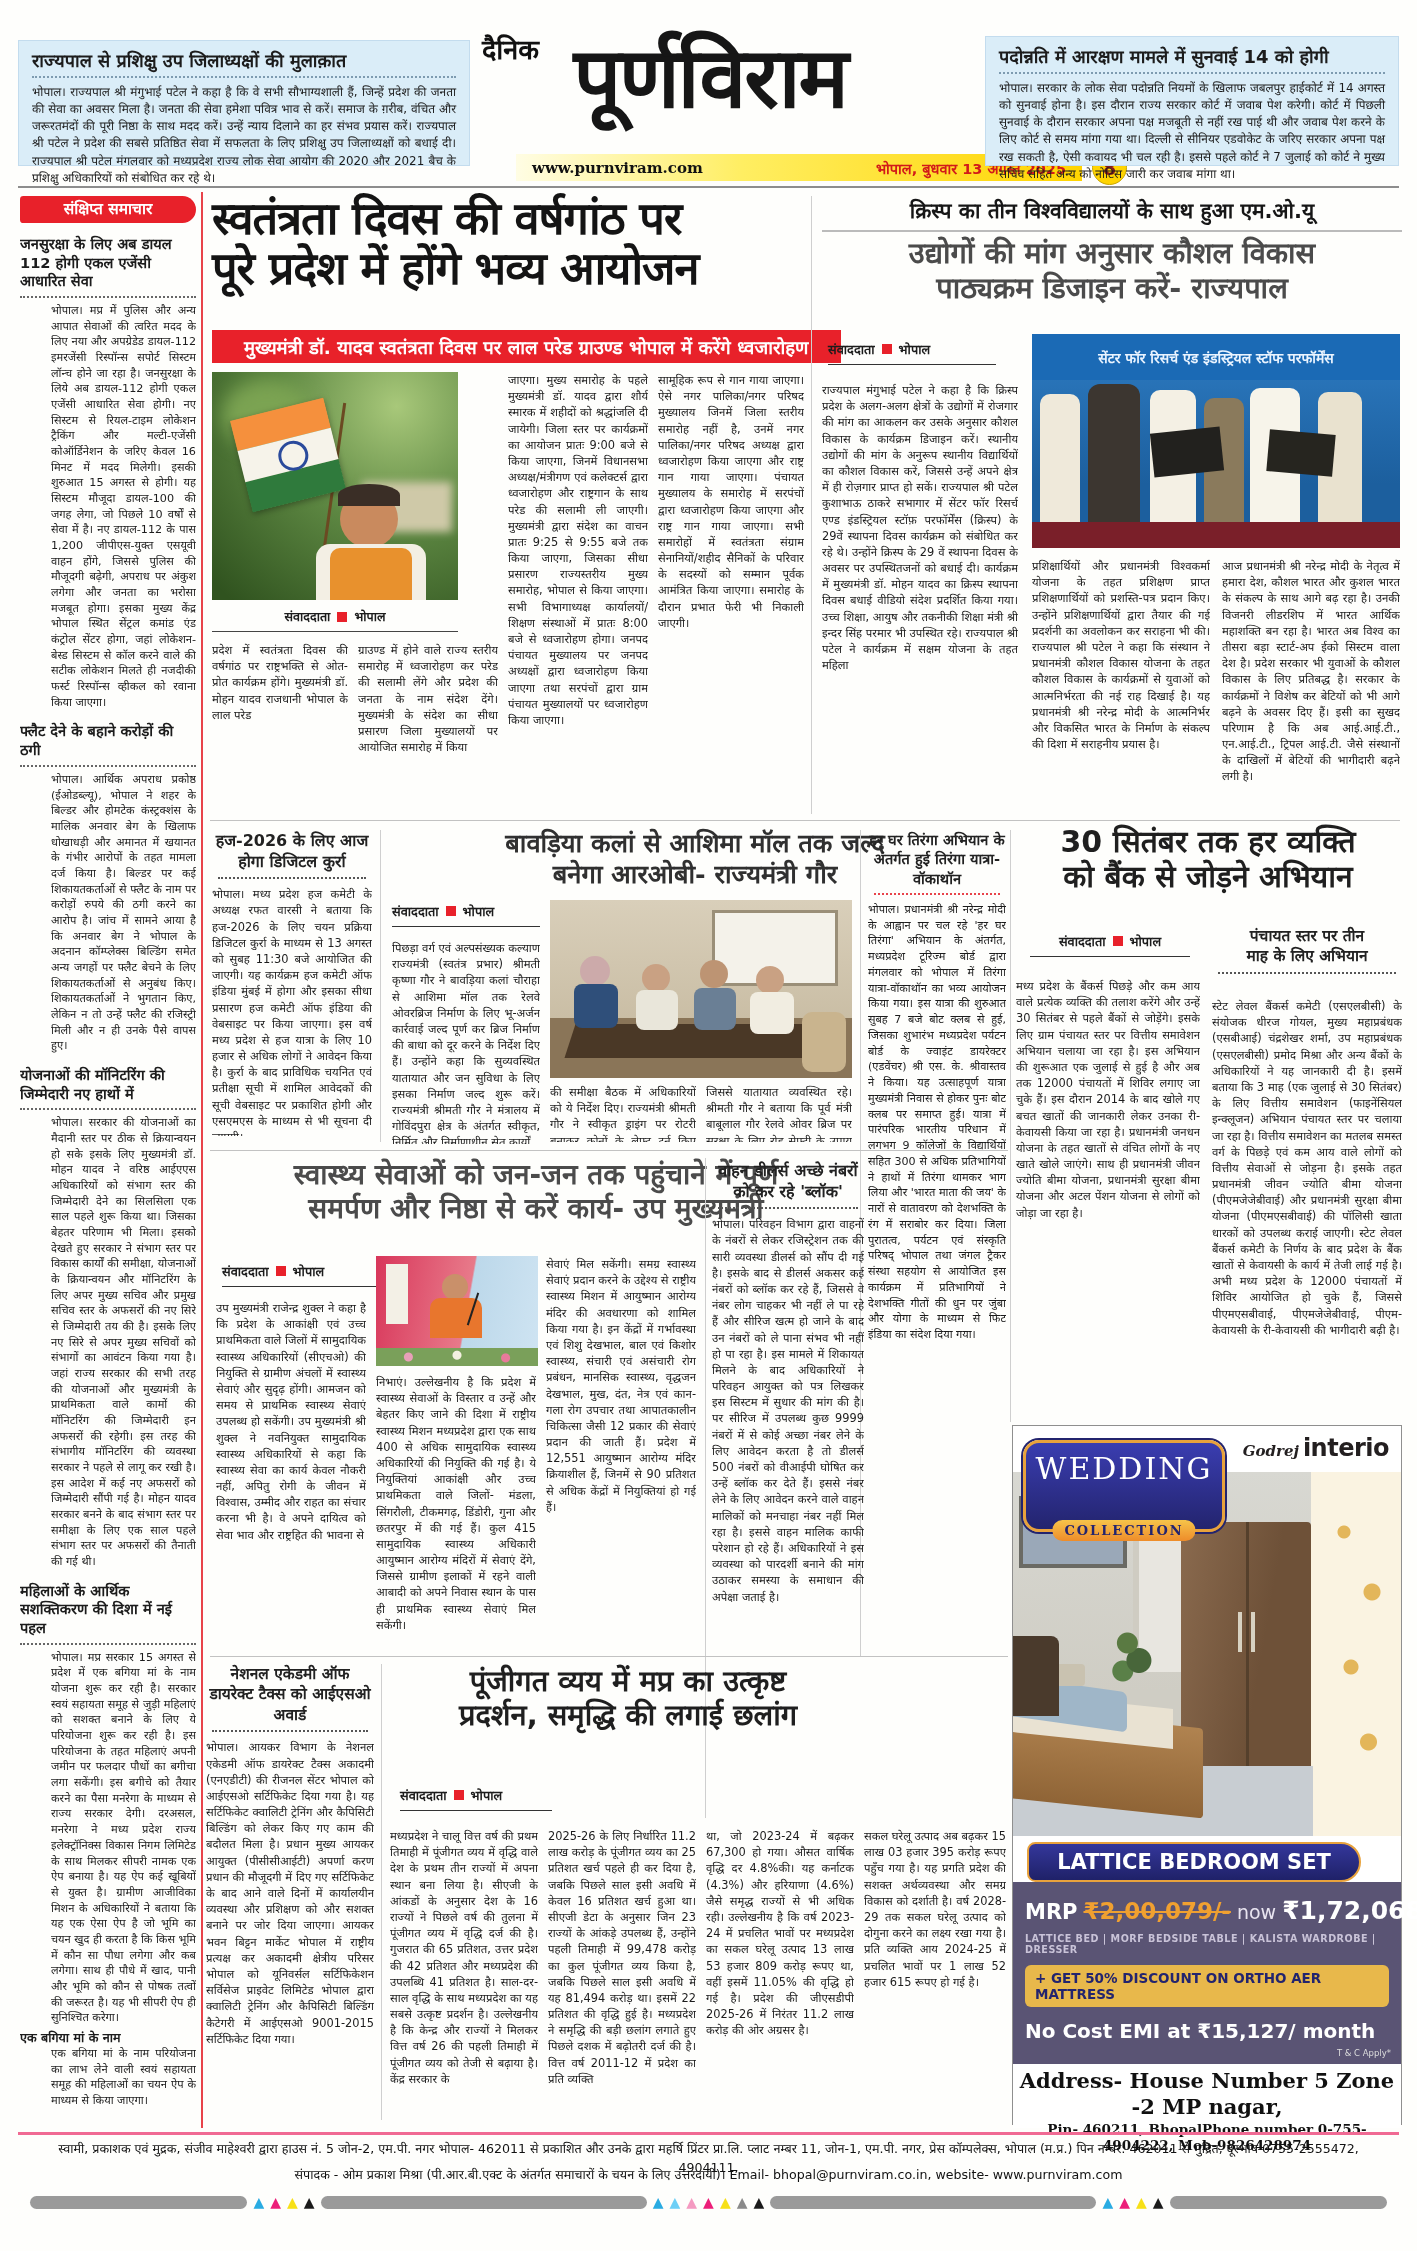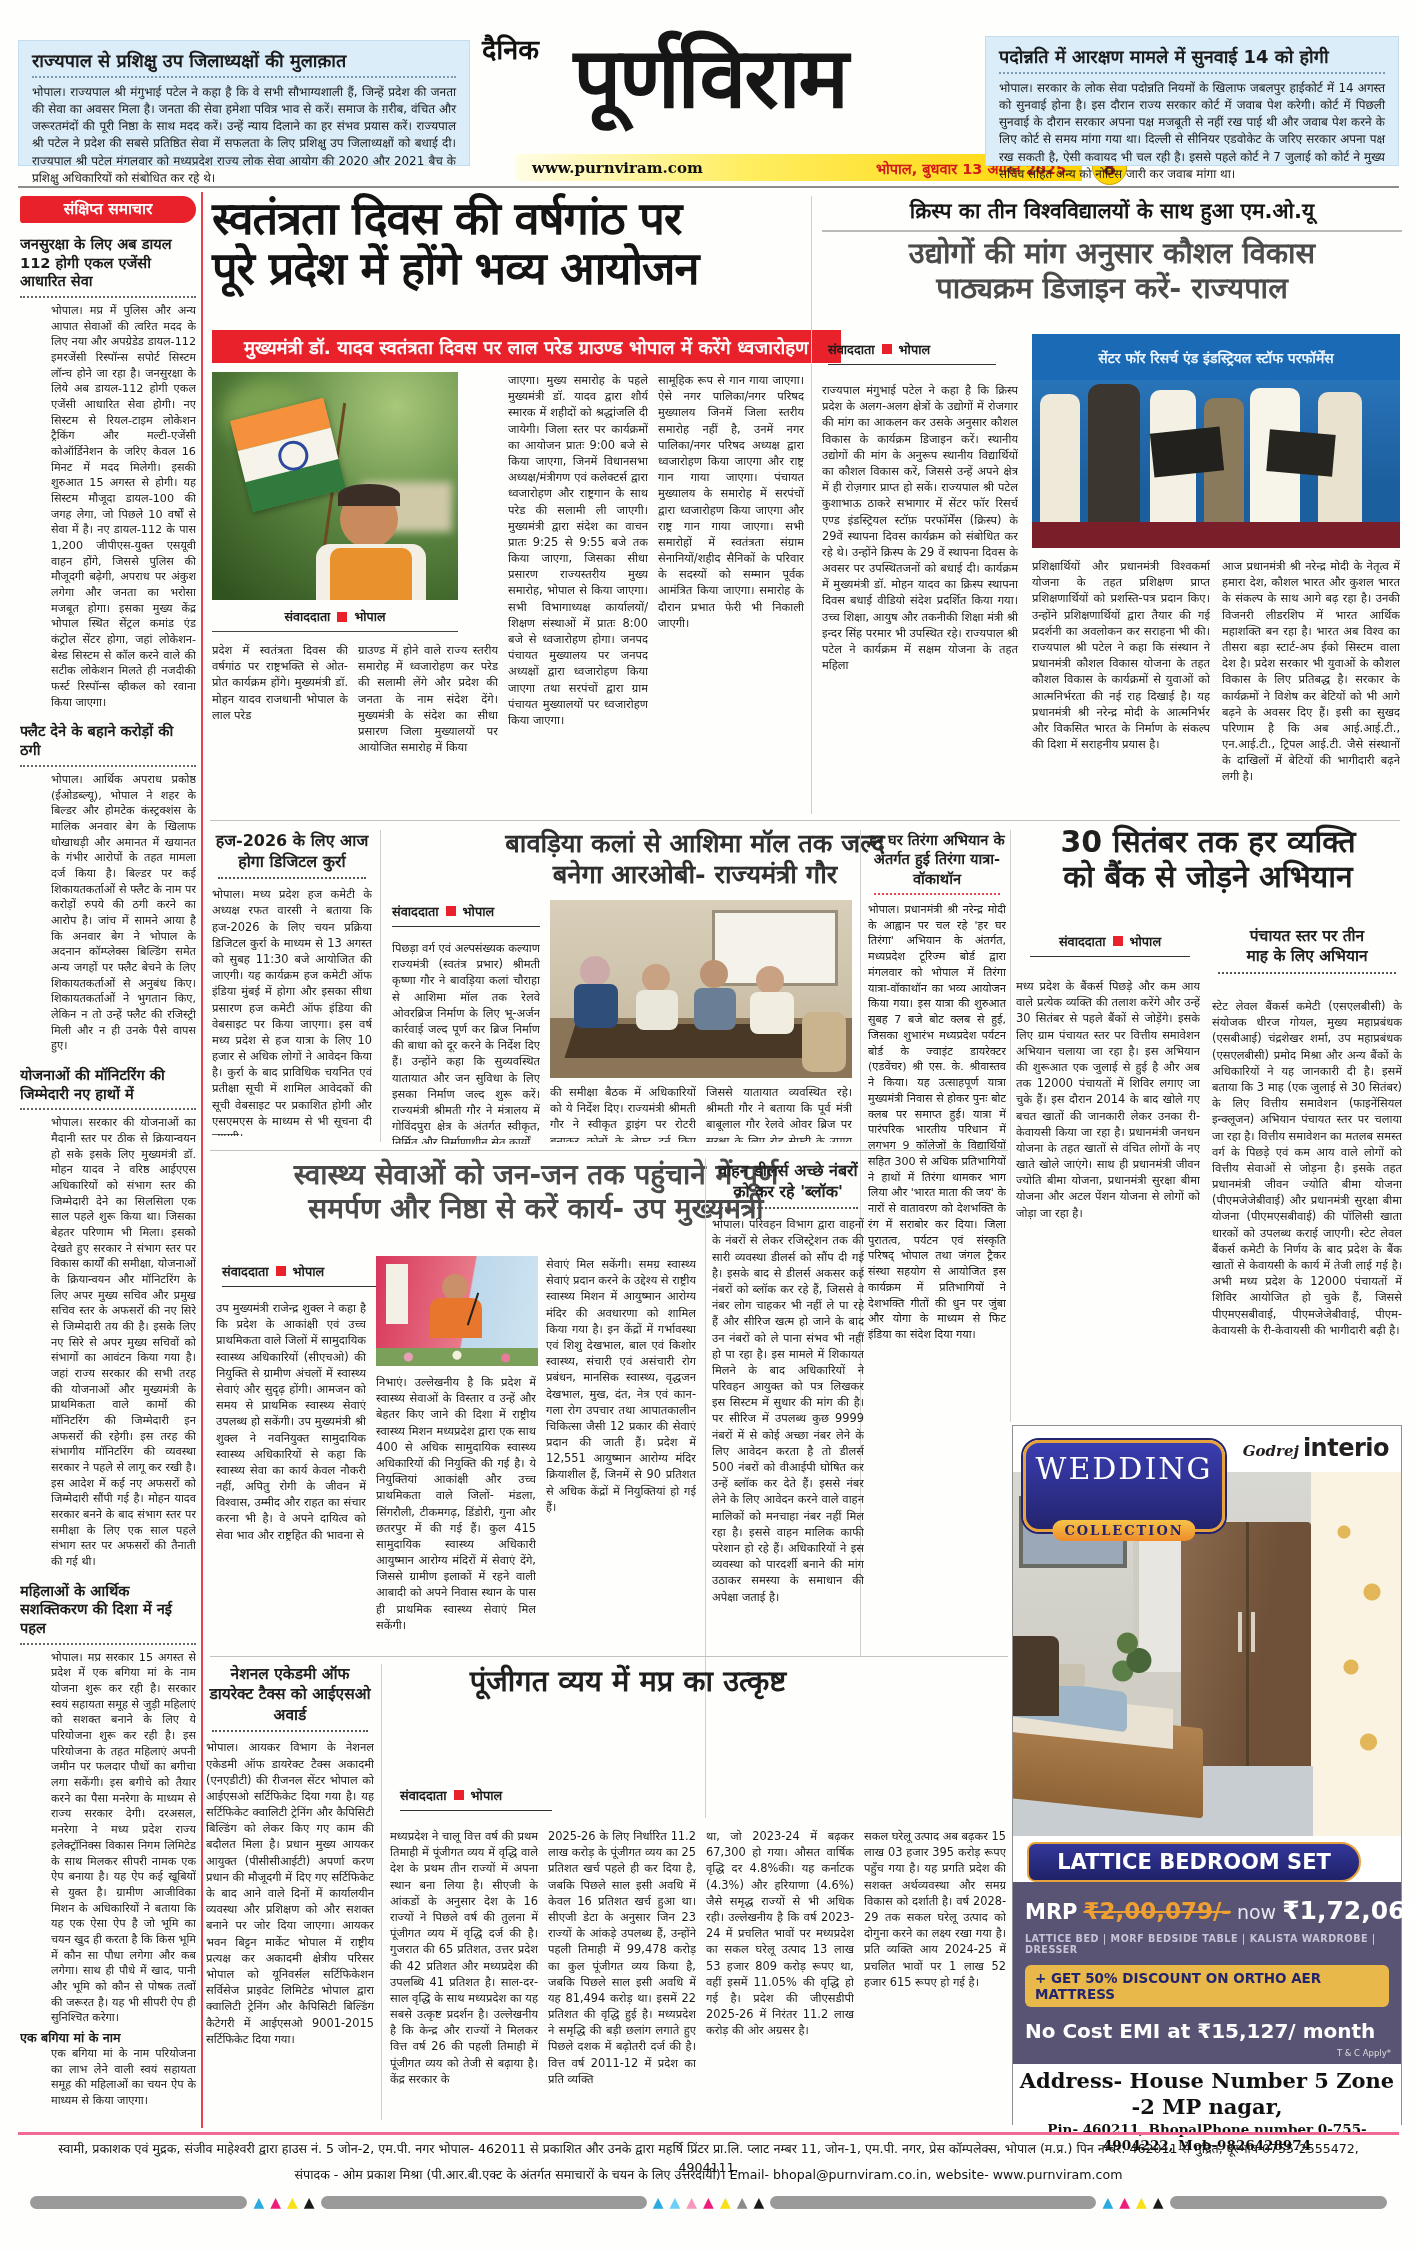--- a/index.html
+++ b/index.html
@@ -353,20 +353,21 @@
 
   <div class="abs" style="left:206px;top:1664px;width:168px;height:458px;overflow:hidden;">
     <div class="col-title" style="font-size:15.5px;">नेशनल एकेडमी ऑफ डायरेक्ट टैक्स को आईएसओ अवार्ड</div>
     <div class="dotted-div"></div>
     <div class="btxt" style="height:376px;">भोपाल। आयकर विभाग के नेशनल एकेडमी ऑफ डायरेक्ट टैक्स अकादमी (एनएडीटी) की रीजनल सेंटर भोपाल को आईएसओ सर्टिफिकेट दिया गया है। यह सर्टिफिकेट क्वालिटी ट्रेनिंग और कैपिसिटी बिल्डिंग को लेकर किए गए काम की बदौलत मिला है। प्रधान मुख्य आयकर आयुक्त (पीसीसीआईटी) अपर्णा करण प्रधान की मौजूदगी में दिए गए सर्टिफिकेट के बाद आने वाले दिनों में कार्यालयीन व्यवस्था और प्रशिक्षण को और सशक्त बनाने पर जोर दिया जाएगा। आयकर भवन बिट्टन मार्केट भोपाल में राष्ट्रीय प्रत्यक्ष कर अकादमी क्षेत्रीय परिसर भोपाल को यूनिवर्सल सर्टिफिकेशन सर्विसेज प्राइवेट लिमिटेड भोपाल द्वारा क्वालिटी ट्रेनिंग और कैपिसिटी बिल्डिंग कैटेगरी में आईएसओ 9001-2015 सर्टिफिकेट दिया गया।</div>
   </div>
   <div class="abs vrule" style="left:381px;top:1664px;width:1px;height:456px;"></div>
 
   <div class="abs headline-dark" style="left:390px;top:1664px;width:476px;font-size:29px;">
     <div>पूंजीगत व्यय में मप्र का उत्कृष्ट</div>
+    <div>प्रदर्शन, समृद्धि की लगाई छलांग</div>
   </div>
   <div class="abs byline" style="left:400px;top:1786px;width:152px;">
     <span>संवाददाता</span>
     <span class="sq"></span>
     <span>भोपाल</span>
   </div>
   <div class="abs btxt" style="left:390px;top:1828px;width:148px;height:292px;">मध्यप्रदेश ने चालू वित्त वर्ष की प्रथम तिमाही में पूंजीगत व्यय में वृद्धि वाले देश के प्रथम तीन राज्यों में अपना स्थान बना लिया है। सीएजी के आंकडों के अनुसार देश के 16 राज्यों ने पिछले वर्ष की तुलना में पूंजीगत व्यय में वृद्धि दर्ज की है। गुजरात की 65 प्रतिशत, उत्तर प्रदेश की 42 प्रतिशत और मध्यप्रदेश की उपलब्धि 41 प्रतिशत है। साल-दर-साल वृद्धि के साथ मध्यप्रदेश का यह सबसे उत्कृष्ट प्रदर्शन है। उल्लेखनीय है कि केन्द्र और राज्यों ने मिलकर वित्त वर्ष 26 की पहली तिमाही में पूंजीगत व्यय को तेजी से बढ़ाया है। केंद्र सरकार के</div>
   <div class="abs btxt" style="left:548px;top:1828px;width:148px;height:292px;">2025-26 के लिए निर्धारित 11.2 लाख करोड़ के पूंजीगत व्यय का 25 प्रतिशत खर्च पहले ही कर दिया है, जबकि पिछले साल इसी अवधि में केवल 16 प्रतिशत खर्च हुआ था। सीएजी डेटा के अनुसार जिन 23 राज्यों के आंकड़े उपलब्ध हैं, उन्होंने पहली तिमाही में 99,478 करोड़ का कुल पूंजीगत व्यय किया है, जबकि पिछले साल इसी अवधि में यह 81,494 करोड़ था। इसमें 22 प्रतिशत की वृद्धि हुई है। मध्यप्रदेश ने समृद्धि की बड़ी छलांग लगाते हुए पिछले दशक में बढ़ोतरी दर्ज की है। वित्त वर्ष 2011-12 में प्रदेश का प्रति व्यक्ति</div>
   <div class="abs btxt" style="left:706px;top:1828px;width:148px;height:292px;">था, जो 2023-24 में बढ़कर 67,300 हो गया। औसत वार्षिक वृद्धि दर 4.8%की। यह कर्नाटक (4.3%) और हरियाणा (4.6%) जैसे समृद्ध राज्यों से भी अधिक रही। उल्लेखनीय है कि वर्ष 2023-24 में प्रचलित भावों पर मध्यप्रदेश का सकल घरेलू उत्पाद 13 लाख 53 हजार 809 करोड़ रूपए था, वहीं इसमें 11.05% की वृद्धि हो गई है। प्रदेश की जीएसडीपी 2025-26 में निरंतर 11.2 लाख करोड़ की ओर अग्रसर है।</div>
   <div class="abs btxt" style="left:864px;top:1828px;width:142px;height:292px;">सकल घरेलू उत्पाद अब बढ़कर 15 लाख 03 हजार 395 करोड़ रूपए पहुँच गया है। यह प्रगति प्रदेश की सशक्त अर्थव्यवस्था और समग्र विकास को दर्शाती है। वर्ष 2028-29 तक सकल घरेलू उत्पाद को दोगुना करने का लक्ष्य रखा गया है। प्रति व्यक्ति आय 2024-25 में प्रचलित भावों पर 1 लाख 52 हजार 615 रूपए हो गई है।</div>

